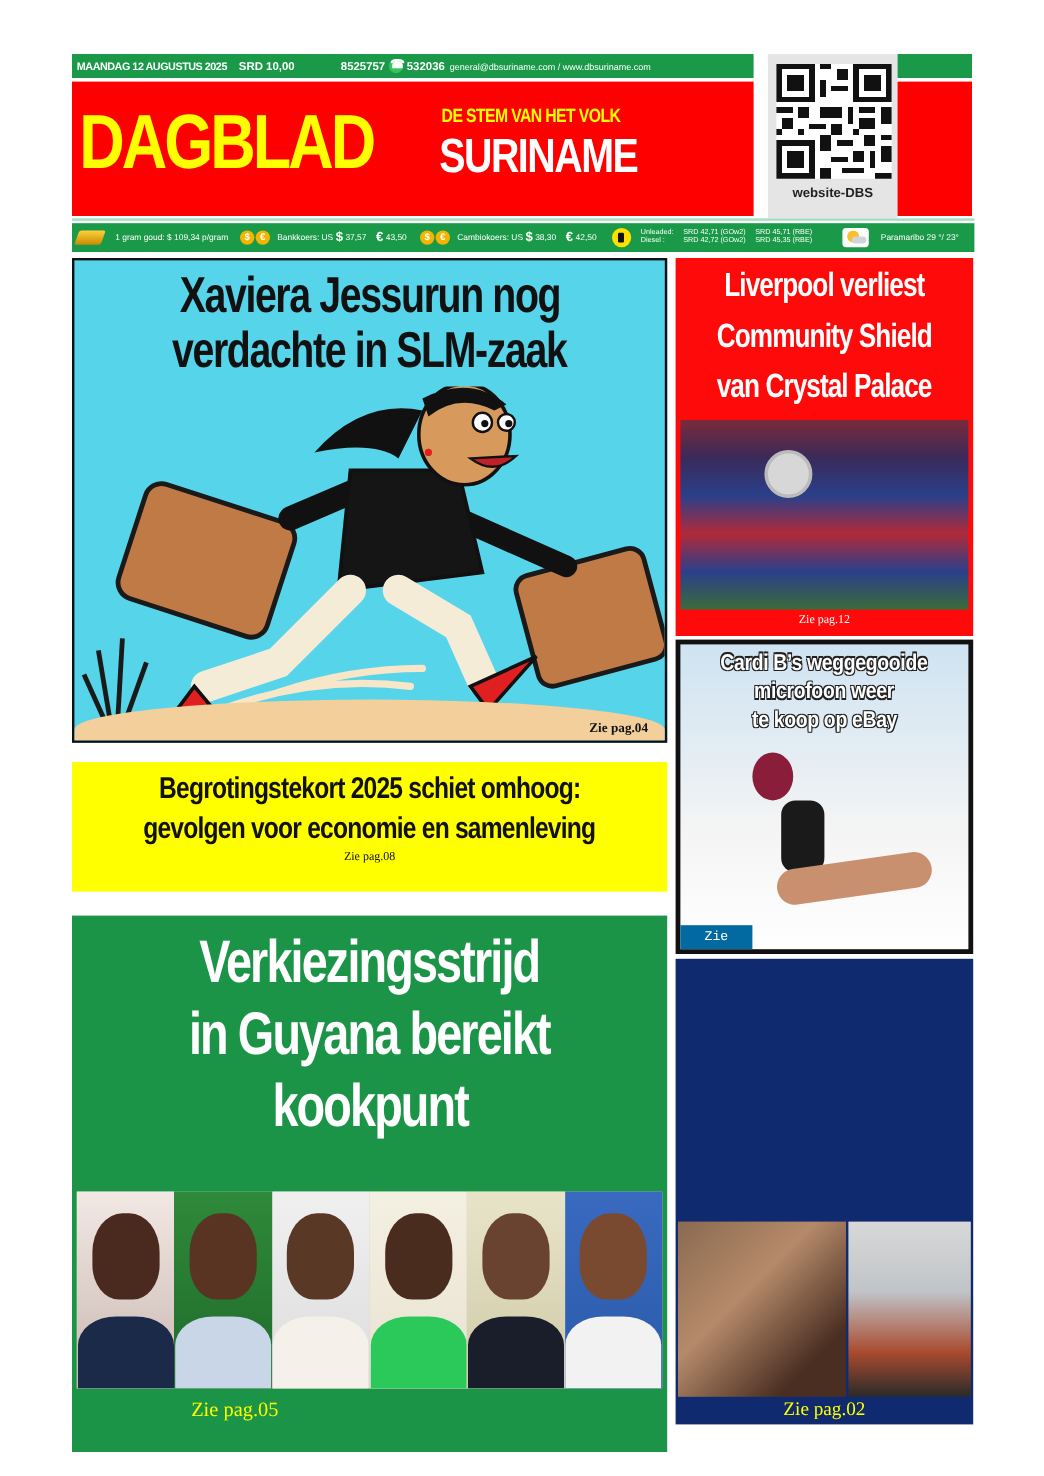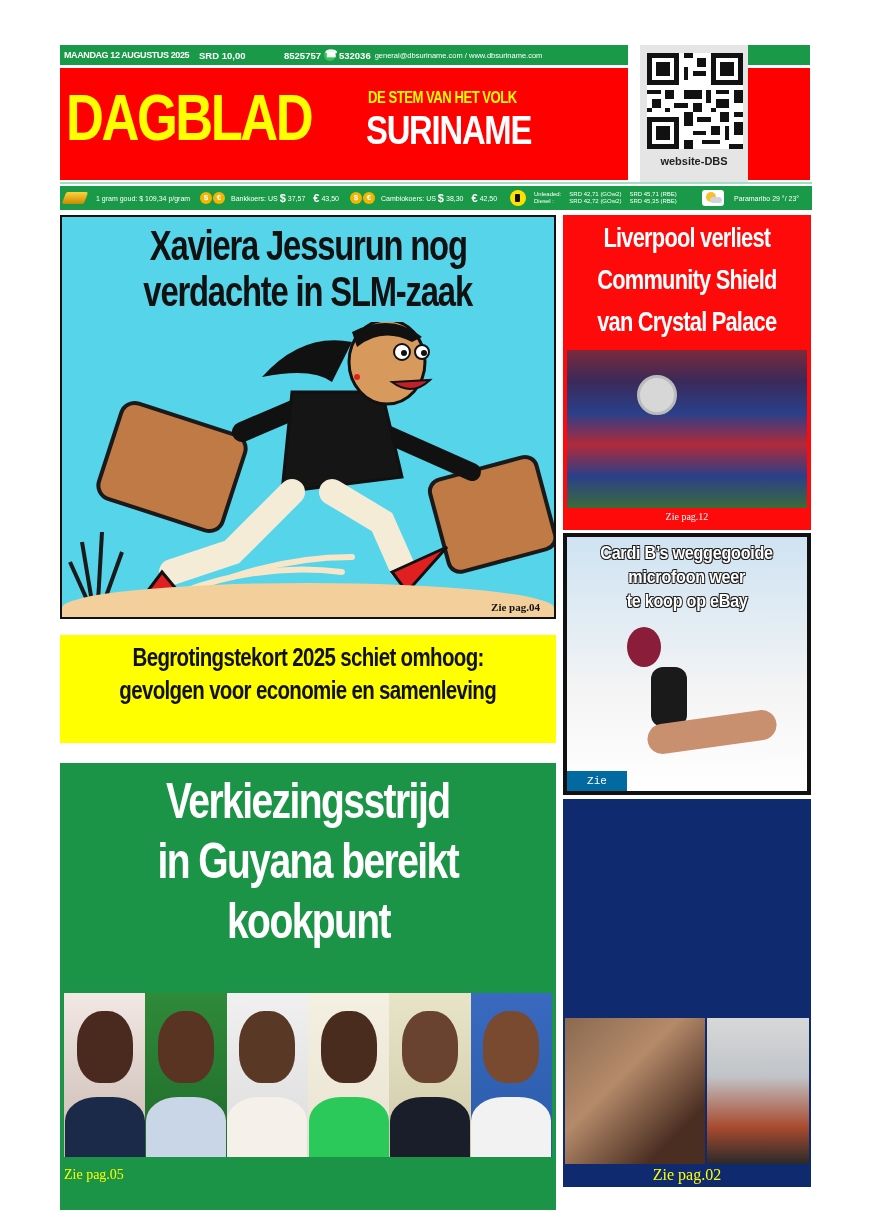--- a/index.html
+++ b/index.html
@@ -61,21 +61,21 @@
   .yellow .see { font-family: "Liberation Serif", serif; font-size: 10px; color: #111; margin-top: 2px; }
 
   
   .green { left: 60px; top: 763px; width: 496px; height: 447px; background: #1b9448; }
   .green-head { position: absolute; left: 0; top: 8px; width: 100%; text-align: center; color: #fff; font-weight: bold; font-size: 50px; line-height: 60px; letter-spacing: -2px; }
   .green-head span { display: inline-block; transform: scaleX(0.78); white-space: nowrap; }
   .photos { position: absolute; left: 4px; top: 230px; width: 488px; height: 164px; display: flex; background: #ccc; }
   .photo { flex: 1; position: relative; overflow: hidden; }
   .photo .face { position: absolute; left: 50%; top: 18px; width: 56px; height: 72px; margin-left: -28px; border-radius: 45% 45% 40% 40%; }
   .photo .body { position: absolute; left: 50%; bottom: 0; width: 80px; height: 60px; margin-left: -40px; border-radius: 40% 40% 0 0; }
-  .green .see { position: absolute; left: 4px; top: 403px; width: 168px; height: 18px; background: #1b9448; color: #ffff00; font-family: "Liberation Serif", serif; font-size: 14px; text-align: left; line-height: 18px; }
+  .green .see { position: absolute; left: 4px; top: 403px; width: 168px; height: 18px; background: #1b9448; color: #ffff00; font-family: "Liberation Serif", serif; font-size: 17px; text-align: right; line-height: 18px; }
 
   
   .red-story { left: 563px; top: 215px; width: 248px; height: 315px; background: #ff0a0a; }
   .red-head { text-align: center; color: #fff; font-weight: bold; font-size: 28px; line-height: 42px; padding-top: 2px; letter-spacing: -1px; }
   .red-head span { display: inline-block; transform: scaleX(0.78); white-space: nowrap; }
   .team-photo { position: absolute; left: 4px; top: 135px; width: 240px; height: 158px; background: linear-gradient(180deg,#7a2a3a 0%,#3a2a5a 20%,#2a3f8a 40%,#b02a3a 60%,#2a3f8a 80%,#3b6b3a 100%); overflow: hidden; }
   .team-photo .shield { position: absolute; left: 70px; top: 25px; width: 40px; height: 40px; border-radius: 50%; background: #d7d7d7; border: 3px solid #bbb; }
   .red-story .see { position: absolute; left: 0; top: 296px; width: 100%; text-align: center; color: #fff; font-family: "Liberation Serif", serif; font-size: 10px; }
 
   .cardi { left: 563px; top: 533px; width: 248px; height: 262px; background: #111; }
@@ -254,20 +254,21 @@
   </svg>
   <div class="sand"></div>
   <div class="see">Zie pag.04</div>
 </div>
 
 <div class="abs yellow">
   <div class="yellow-head">
     <span>Begrotingstekort 2025 schiet omhoog:</span><br>
     <span>gevolgen voor economie en samenleving</span>
   </div>
+  <div class="see">Zie pag.08</div>
 </div>
 
 <div class="abs green">
   <div class="green-head">
     <span>Verkiezingsstrijd</span><br>
     <span>in Guyana bereikt</span><br>
     <span>kookpunt</span>
   </div>
   <div class="photos">
     <div class="photo" style="background:linear-gradient(180deg,#f2e8e4,#c9b8b0);">

